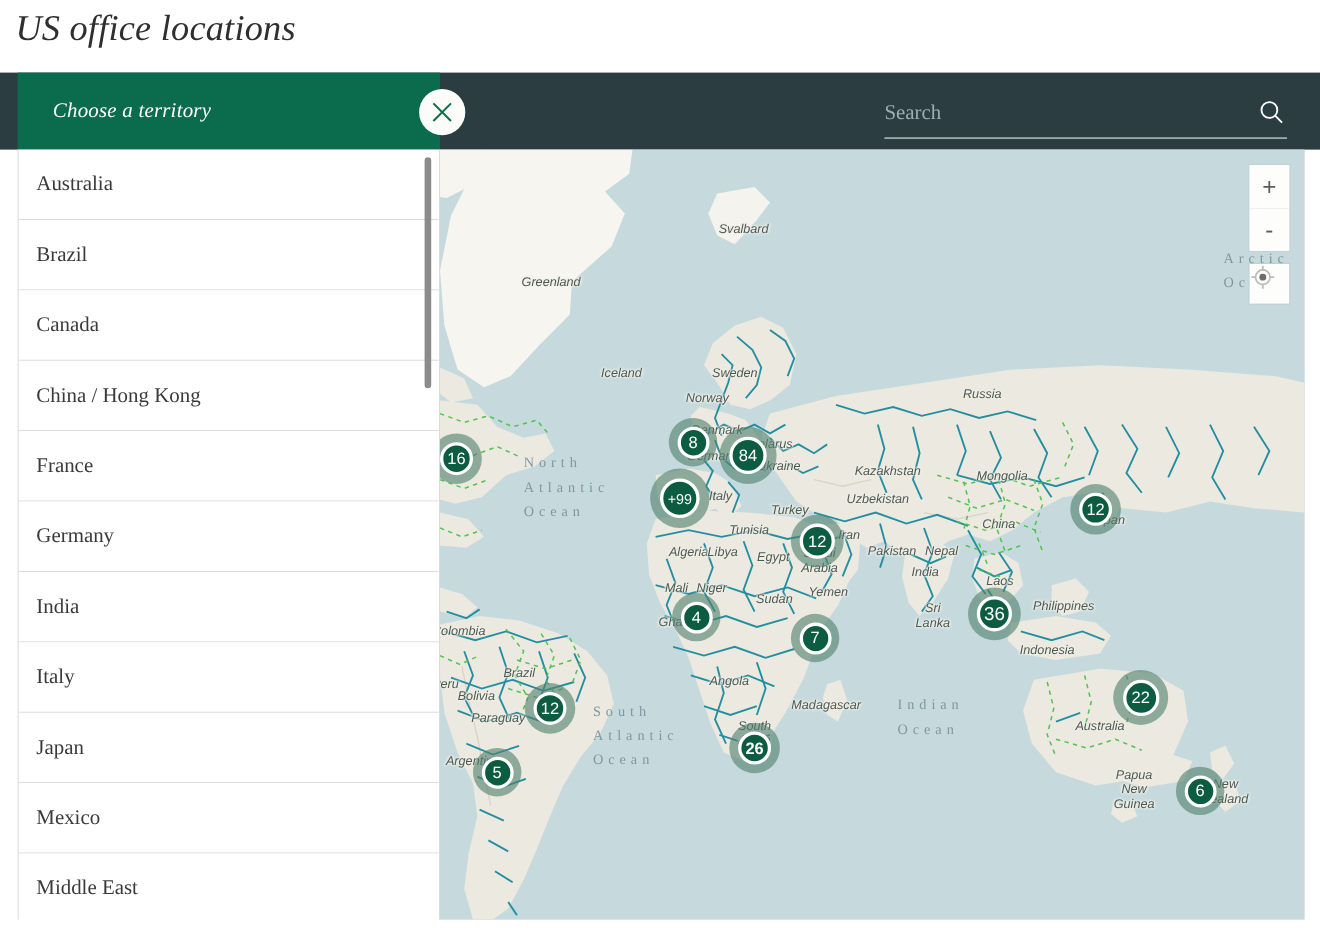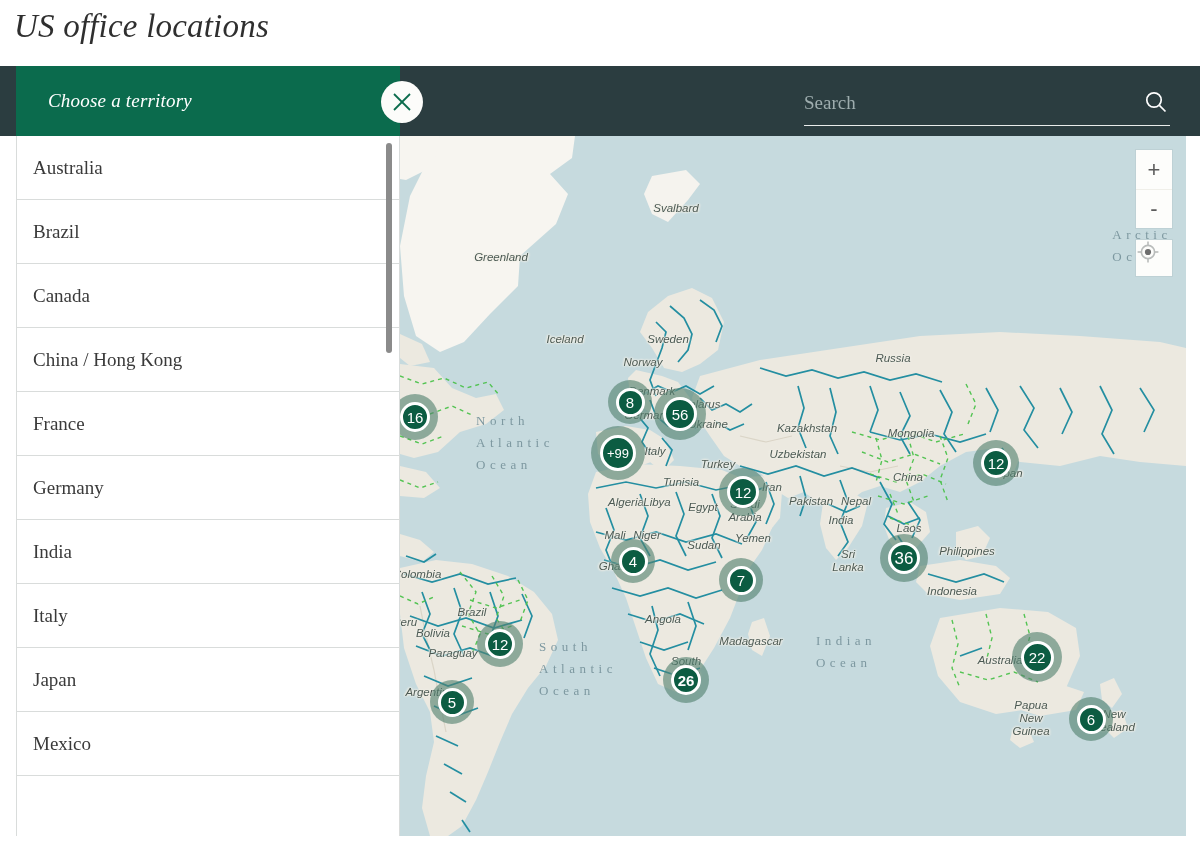--- a/index.html
+++ b/index.html
@@ -196,20 +196,23 @@
           <span>India</span>
         </div>
         <div class="list-item">
           <span>Italy</span>
         </div>
         <div class="list-item">
           <span>Japan</span>
         </div>
         <div class="list-item">
           <span>Mexico</span>
+        </div>
+        <div class="list-item">
+          <span>Middle East</span>
         </div>
       </div>
     <div class="scrollbar-track">
       <div class="scrollbar-thumb"></div>
     </div>
   </div>
 
   <div class="map">
 
     <svg width="786" height="700" viewBox="0 0 786 700">
@@ -442,21 +445,21 @@
       </div>
 
     <div id="markers">
         <div class="marker" style="left: 15px; top: 281px; width: 46px; height: 46px;">
           <div class="core" style="width: 30px; height: 30px; font-size: 15px;">16</div>
         </div>
         <div class="marker" style="left: 230px; top: 266px; width: 44px; height: 44px;">
           <div class="core" style="width: 29px; height: 29px; font-size: 15px;">8</div>
         </div>
         <div class="marker" style="left: 280px; top: 278px; width: 52px; height: 52px;">
-          <div class="core" style="width: 34px; height: 34px; font-size: 15px;">56</div>
+          <div class="core" style="width: 34px; height: 34px; font-size: 15px;">84</div>
         </div>
         <div class="marker" style="left: 218px; top: 317px; width: 54px; height: 54px;">
           <div class="core" style="width: 36px; height: 36px; font-size: 13px;">+99</div>
         </div>
         <div class="marker" style="left: 343px; top: 356px; width: 48px; height: 48px;">
           <div class="core" style="width: 32px; height: 32px; font-size: 15px;">12</div>
         </div>
         <div class="marker" style="left: 596px; top: 327px; width: 46px; height: 46px;">
           <div class="core" style="width: 30px; height: 30px; font-size: 15px;">12</div>
         </div>
@@ -471,21 +474,21 @@
         </div>
         <div class="marker" style="left: 100px; top: 508px; width: 46px; height: 46px;">
           <div class="core" style="width: 30px; height: 30px; font-size: 15px;">12</div>
         </div>
         <div class="marker" style="left: 286px; top: 544px; width: 46px; height: 46px;">
           <div class="core" style="width: 30px; height: 30px; font-size: 15px; font-weight: bold;">26</div>
         </div>
         <div class="marker" style="left: 52px; top: 566px; width: 44px; height: 44px;">
           <div class="core" style="width: 29px; height: 29px; font-size: 15px;">5</div>
         </div>
-        <div class="marker" style="left: 637px; top: 521px; width: 50px; height: 50px;">
+        <div class="marker" style="left: 637px; top: 498px; width: 50px; height: 50px;">
           <div class="core" style="width: 33px; height: 33px; font-size: 15px;">22</div>
         </div>
         <div class="marker" style="left: 691px; top: 583px; width: 44px; height: 44px;">
           <div class="core" style="width: 29px; height: 29px; font-size: 15px;">6</div>
         </div>
       </div>
 
     <div class="zoom-ctl">
       <div class="zoom-btn plus">+</div>
       <div class="zoom-btn minus">-</div>

